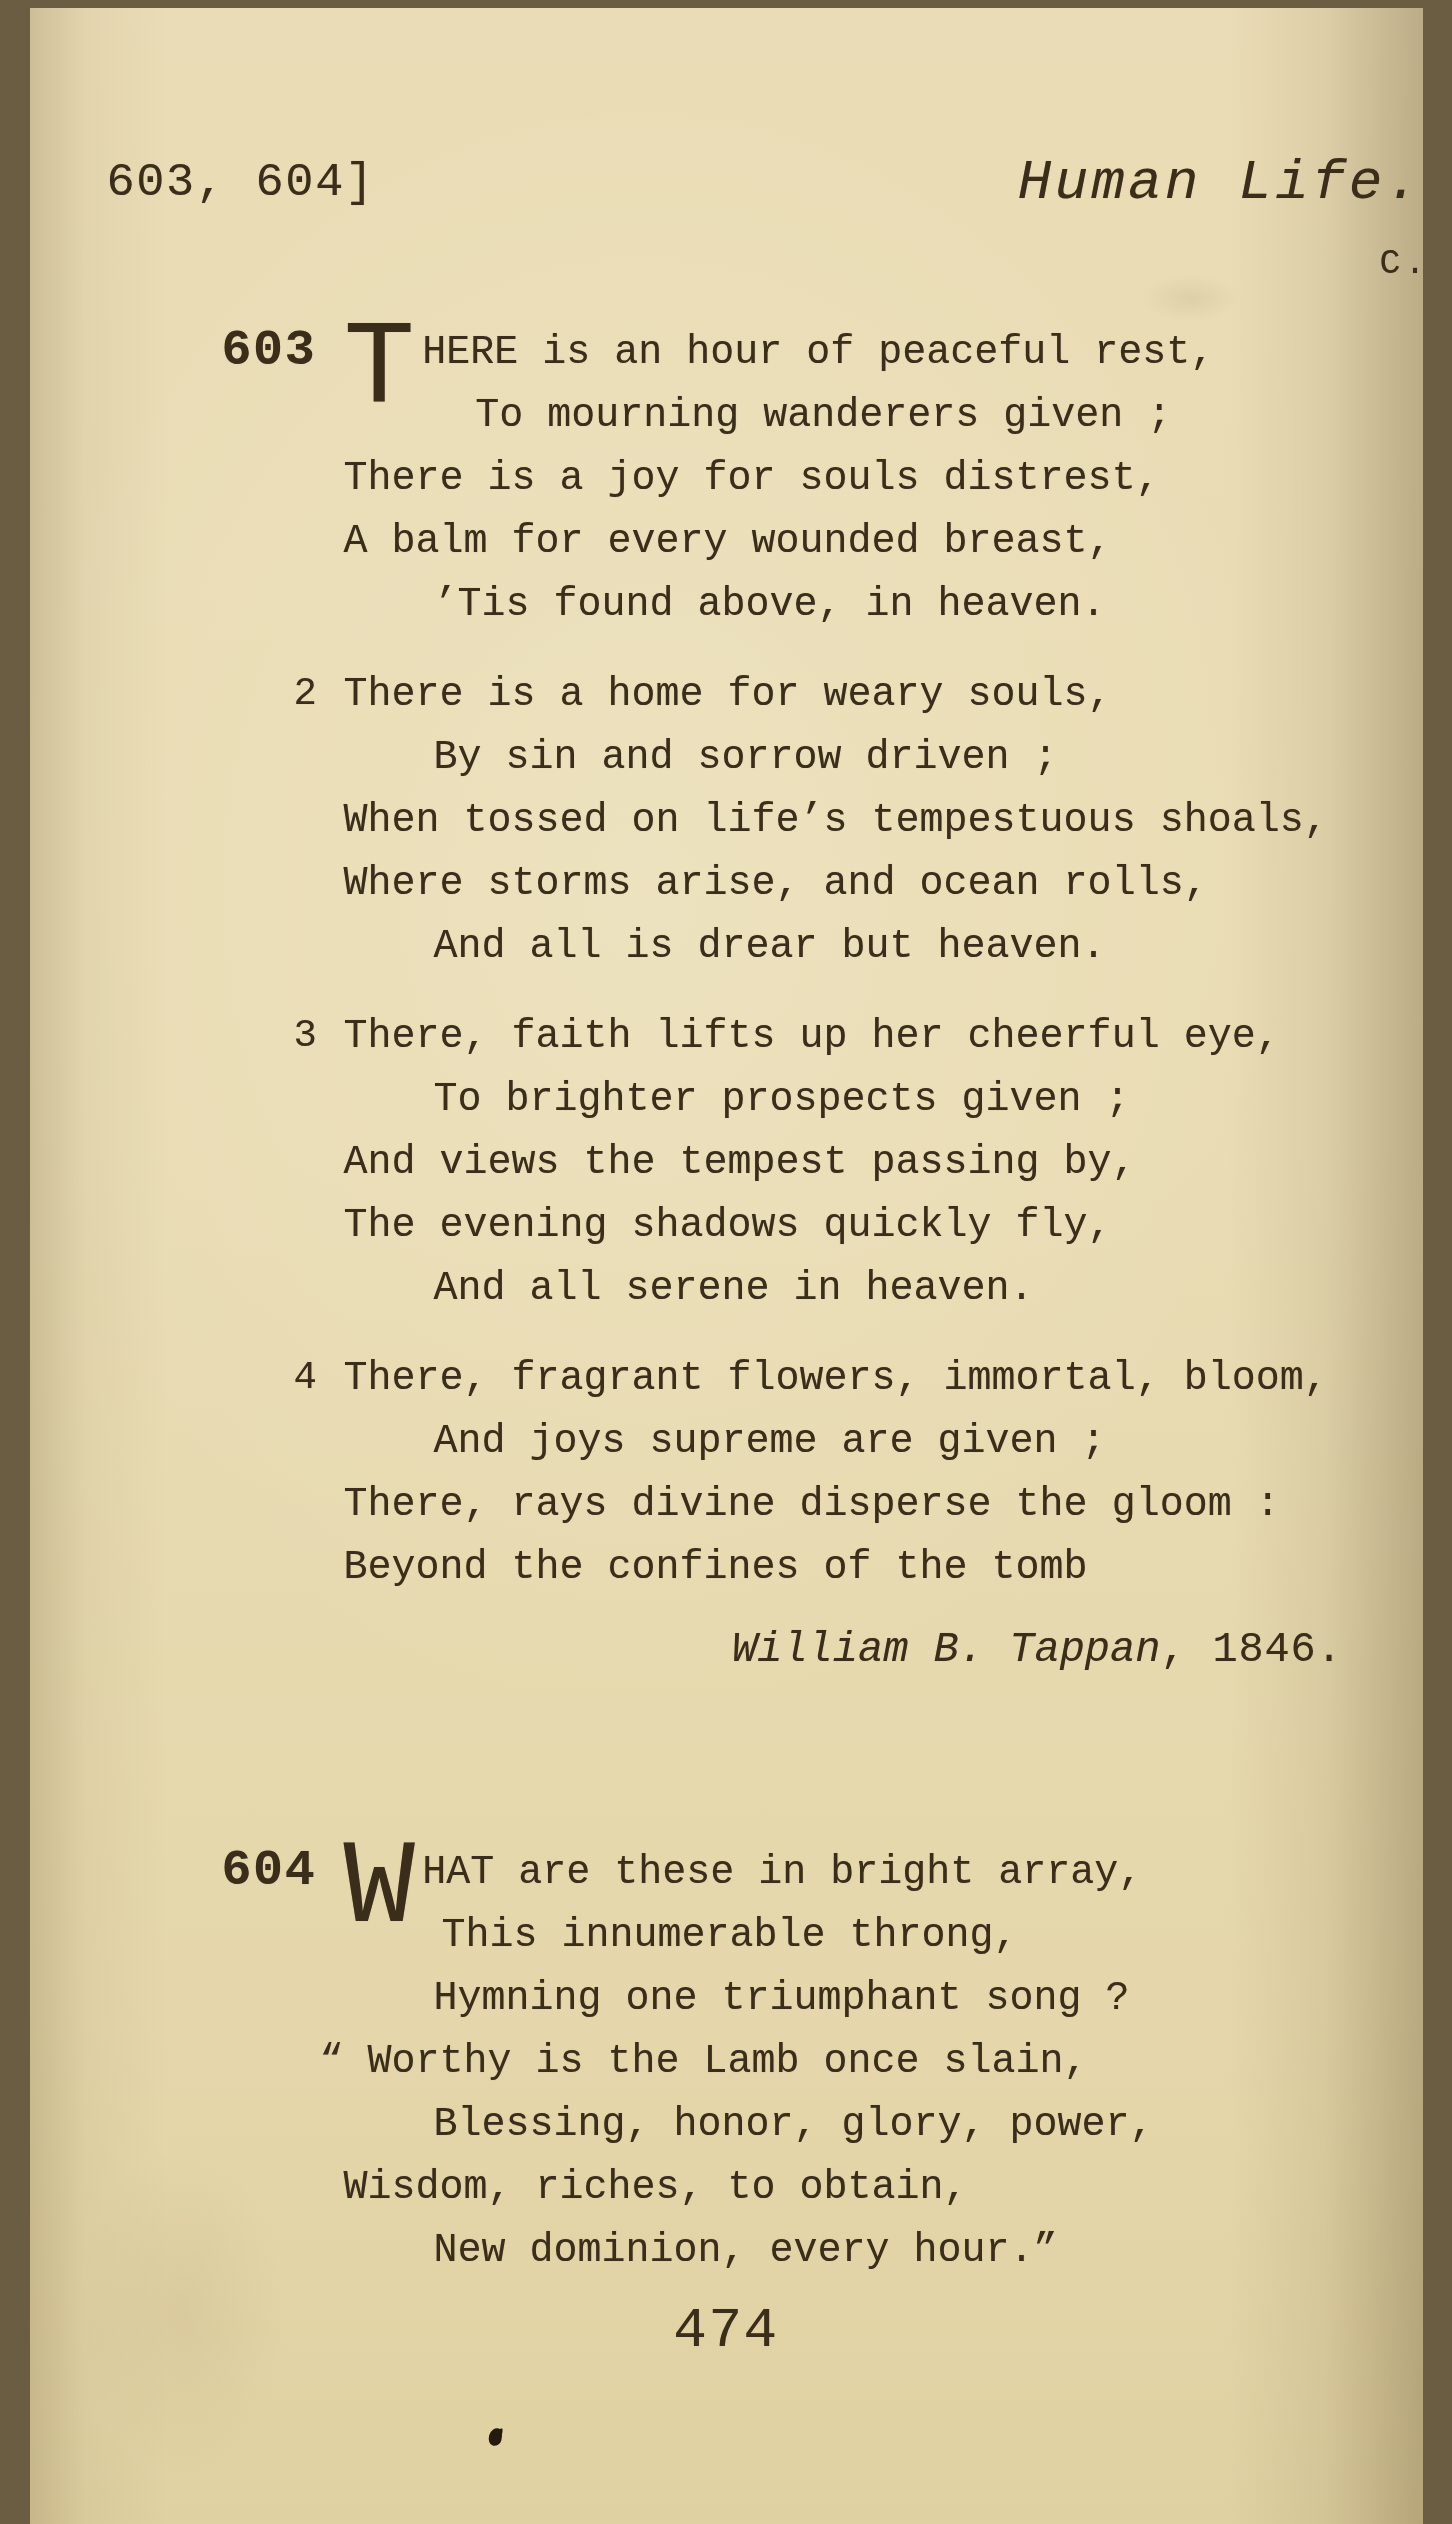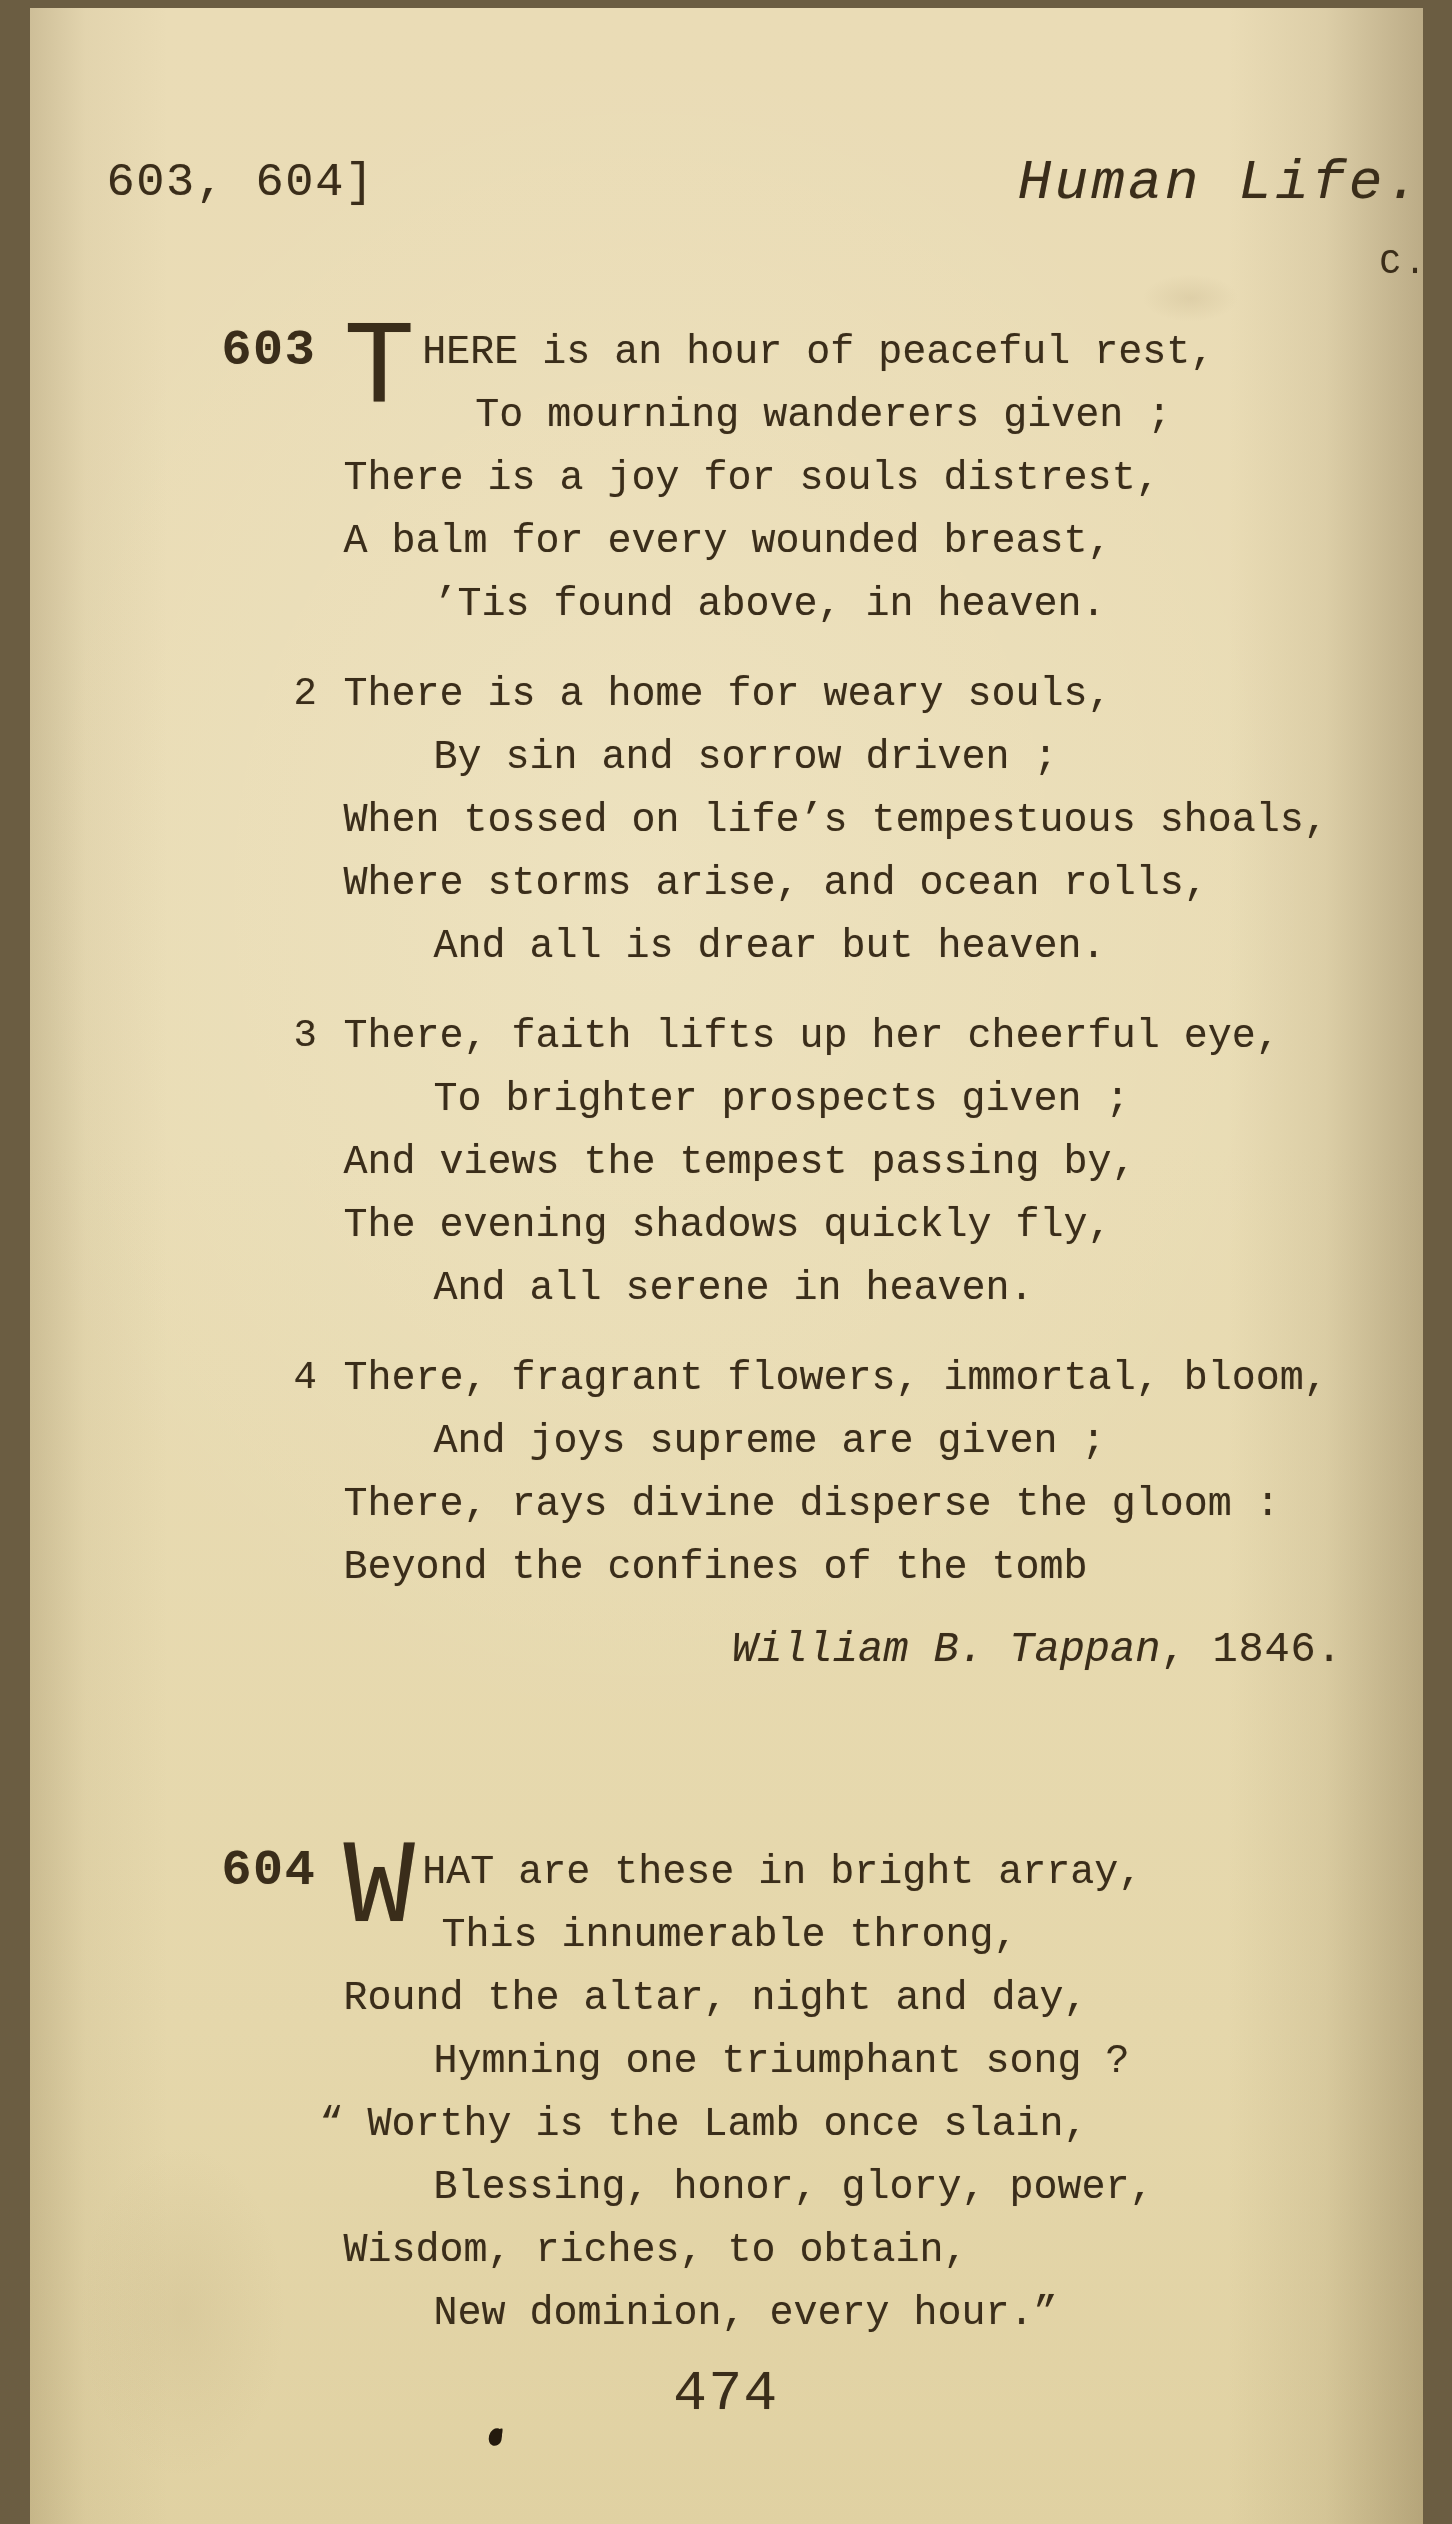--- a/index.html
+++ b/index.html
@@ -141,21 +141,20 @@
 
       <div class="verse">
         <div class="verse-opening">
           <span class="hymn-number">604</span>
           <span class="drop-cap">W</span>
           <div class="opening-lines">
             <div class="line">HAT are these in bright array,</div>
             <div class="line indent-sm">This innumerable throng,</div>
           </div>
         </div>
-        <div class="line">Round the altar, night and day,</div>
         <div class="line indent">Hymning one triumphant song ?</div>
         <div class="line hang-quote">“ Worthy is the Lamb once slain,</div>
         <div class="line indent">Blessing, honor, glory, power,</div>
         <div class="line">Wisdom, riches, to obtain,</div>
         <div class="line indent">New dominion, every hour.”</div>
       </div>
     </section>
 
     <div class="footer-page-number">474</div>
   </div>

